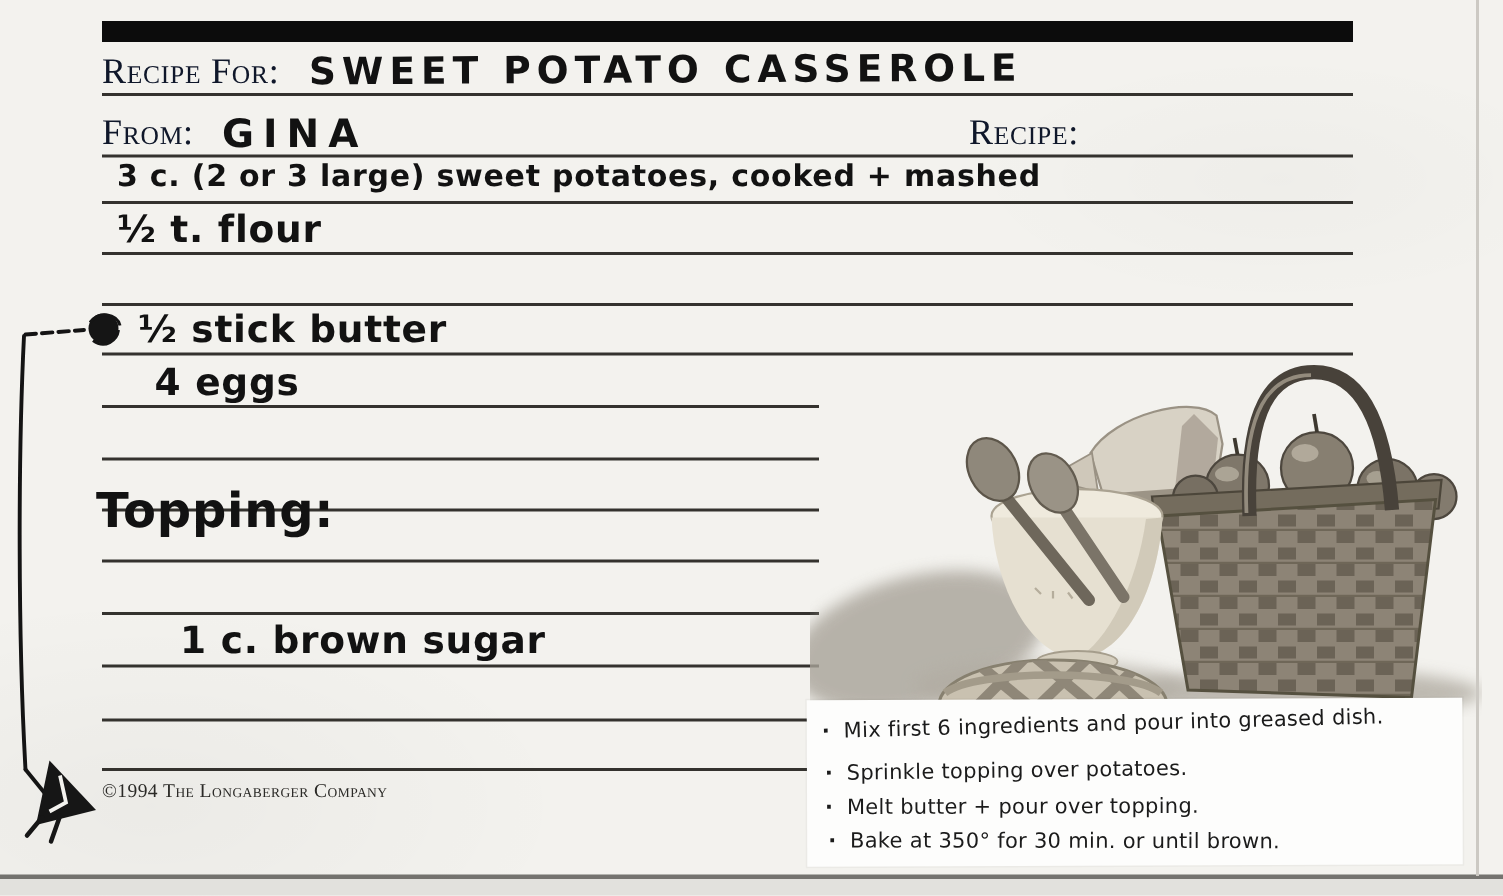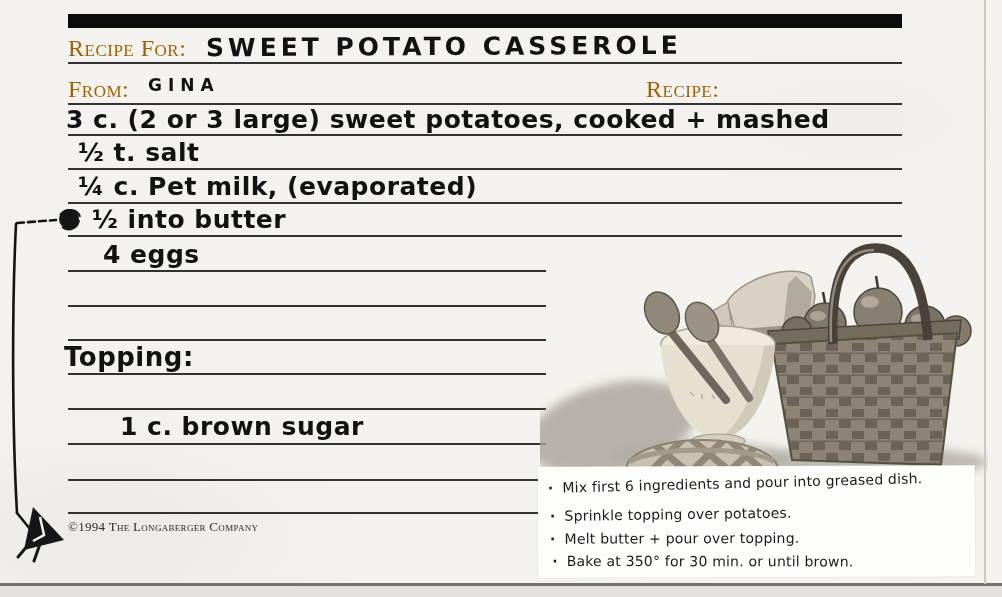--- a/index.html
+++ b/index.html
@@ -14,29 +14,29 @@
     background:
       radial-gradient(ellipse 300px 120px at 85% 20%, rgba(0,0,0,.02), transparent 70%),
       radial-gradient(ellipse 400px 200px at 10% 90%, rgba(0,0,0,.03), transparent 70%);
   }
   .topbar{position:absolute;left:68px;top:14px;width:834px;height:14px;background:#0c0c0c;}
   .rule{position:absolute;left:68px;height:2px;background:#34322e;}
   .rule.full{width:834px;}
   .rule.short{width:478px;}
   .printed{
     position:absolute;font-family:"Liberation Serif",serif;
-    font-variant:small-caps;color:#a16207;font-size:24px;letter-spacing:.5px;
+    font-variant:small-caps;color:#0f172a;font-size:24px;letter-spacing:.5px;
     white-space:nowrap;
   }
   .hand{
     position:absolute;font-family:"DejaVu Sans",sans-serif;font-weight:700;
     color:#121212;white-space:nowrap;line-height:1;
   }
   .title{left:206px;top:34px;font-size:25px;letter-spacing:4px;transform:rotate(-.3deg);}
-  .from-value{left:148px;top:77px;font-size:17px;letter-spacing:6px;}
+  .from-value{left:148px;top:77px;font-size:26px;letter-spacing:6px;}
   .ing{font-size:25px;letter-spacing:.5px;}
   .copyright{
     position:absolute;left:68px;top:519px;font-family:"Liberation Serif",serif;
     font-variant:small-caps;font-size:13px;color:#2b2a27;letter-spacing:.3px;
   }
   .note-box{
     position:absolute;left:538px;top:466px;width:437px;height:111px;
     background:#fdfdfc;transform:rotate(-.2deg);
     box-shadow:0 0 0 1px rgba(0,0,0,.03);
   }
@@ -74,27 +74,26 @@
   <div class="rule short" style="top:479px"></div>
   <div class="rule short" style="top:512px"></div>
 
   <div class="printed" style="left:68px;top:35px">Recipe For:</div>
   <div class="printed" style="left:68px;top:76px">From:</div>
   <div class="printed" style="left:646px;top:76px">Recipe:</div>
 
   <div class="hand title">SWEET POTATO CASSEROLE</div>
   <div class="hand from-value">GINA</div>
 
-  <div class="hand ing" style="left:66px;top:107px;font-size:25px">3 c. (2 or 3 large) sweet potatoes, cooked + mashed</div>
-  <div class="hand ing" style="left:78px;top:140px">½ t. salt</div>
-  <div class="hand ing" style="left:78px;top:174px">¼ c. Pet milk, (evaporated)</div>
-  <div class="hand ing" style="left:92px;top:207px">½ into butter</div>
+  <div class="hand ing" style="left:78px;top:107px;font-size:20px">3 c. (2 or 3 large) sweet potatoes, cooked + mashed</div>
+  <div class="hand ing" style="left:78px;top:140px">½ t. flour</div>
+  <div class="hand ing" style="left:92px;top:207px">½ stick butter</div>
   <div class="hand ing" style="left:103px;top:242px">4 eggs</div>
 
-  <div class="hand ing" style="left:64px;top:344px;font-size:26px">Topping:</div>
+  <div class="hand ing" style="left:64px;top:324px;font-size:32px">Topping:</div>
   <div class="hand ing" style="left:120px;top:414px">1 c. brown sugar</div>
 
   <svg class="illus" width="448" height="246" viewBox="0 0 448 246" role="img" aria-label="Still life: woven basket of apples with tall handle, small pitcher, mixing bowl with two wooden spoons, and a lattice-top pie">
     <defs>
       <filter id="soft" x="-40%" y="-40%" width="180%" height="180%">
           <feGaussianBlur stdDeviation="5"></feGaussianBlur>
         </filter>
       <pattern id="weave" width="26" height="22" patternUnits="userSpaceOnUse">
         <rect width="26" height="22" fill="#8d8476"></rect>
         <rect x="0" y="1" width="12" height="8" fill="#6b6356"></rect>

